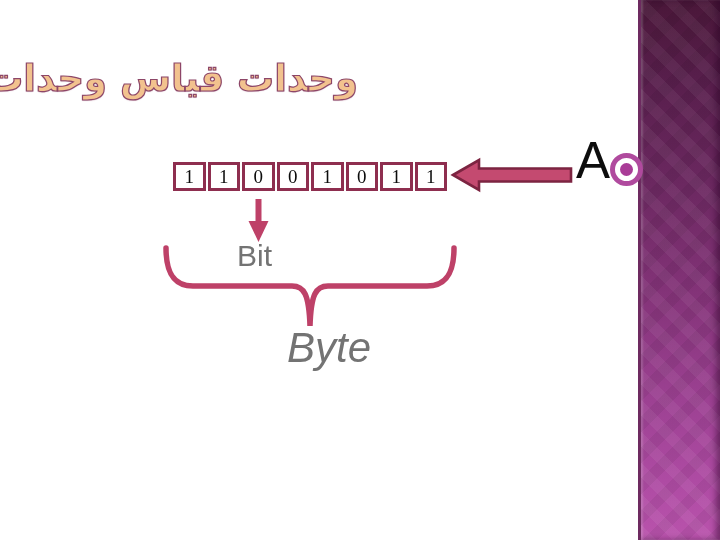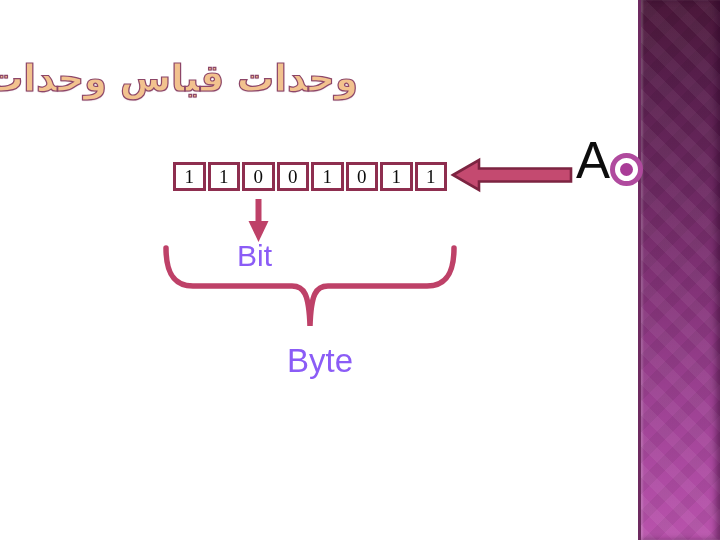--- a/index.html
+++ b/index.html
@@ -42,23 +42,23 @@
     position:absolute;left:575px;top:134px;width:36px;height:54px;
     font-size:51px;line-height:54px;color:#0d0d0d;text-align:center;
   }
   .bullet-ring{
     position:absolute;left:610px;top:153px;box-sizing:border-box;width:33px;height:33px;
     border:5px solid #b04a9e;border-radius:50%;background:#fff;
     display:flex;align-items:center;justify-content:center;z-index:2;
   }
   .bullet-dot{width:13px;height:13px;border-radius:50%;background:#a93c97;}
   
-  .lbl{position:absolute;color:#8b5cf6;white-space:nowrap;}
+  .lbl{position:absolute;color:#737373;white-space:nowrap;}
   .lbl-bit{left:237px;top:239px;font-size:30px;}
-  .lbl-byte{left:287px;top:342px;font-size:33px;}
+  .lbl-byte{left:287px;top:324px;font-size:42px;font-style:italic;}
 </style>
 </head>
 <body>
 
 <div class="slide">
 
   <div class="sidebar"></div>
 
   <div class="title" dir="rtl">وحدات قياس وحدات التخزين</div>
 

